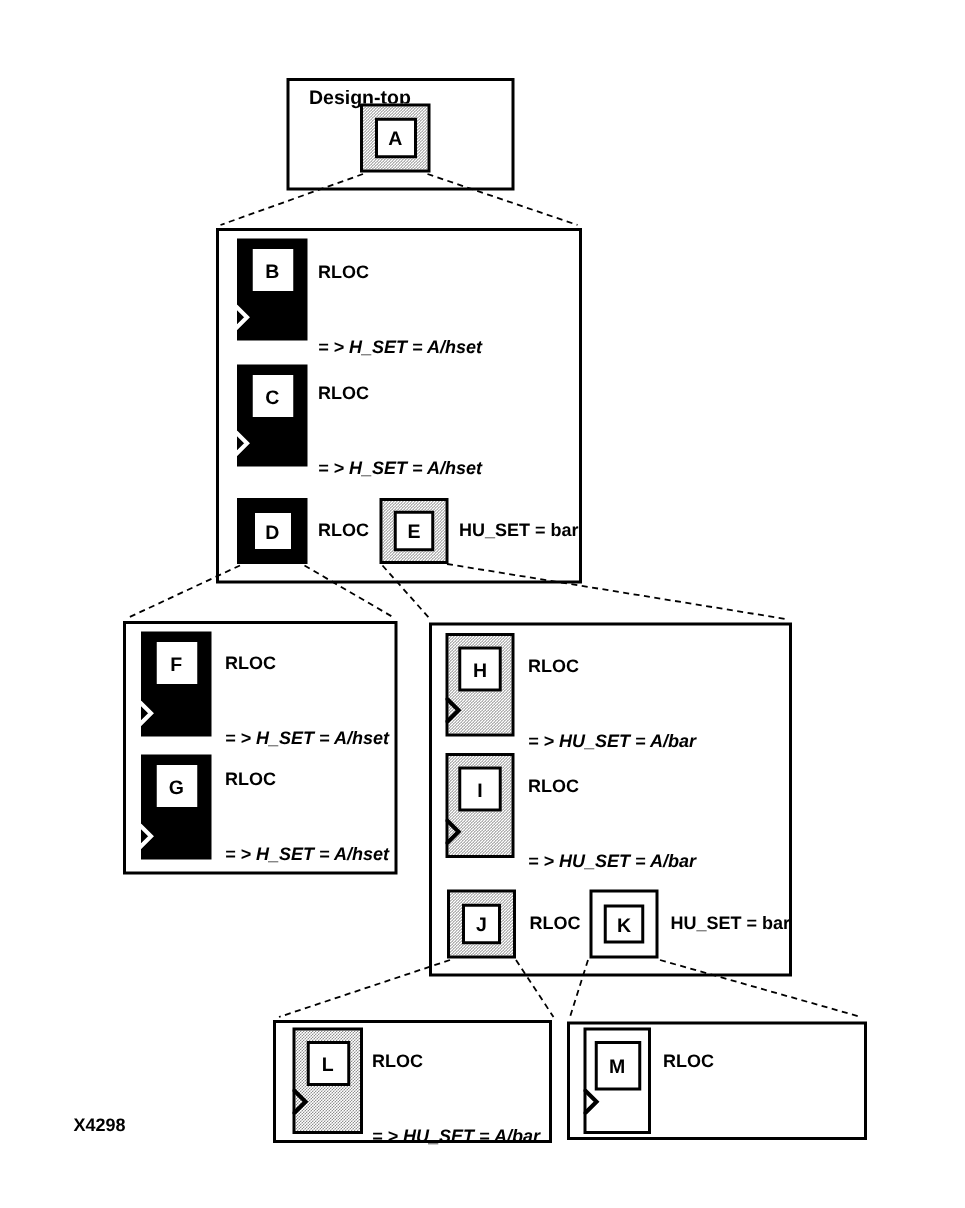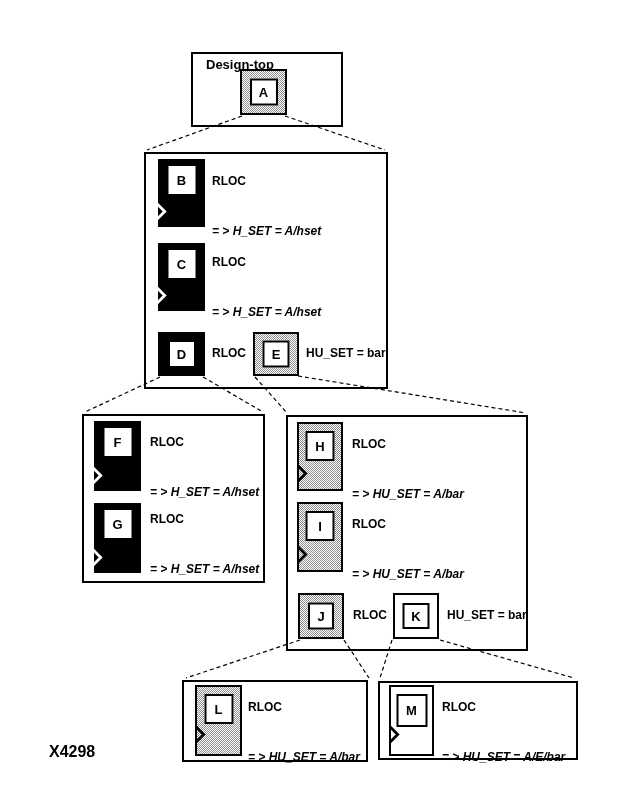--- a/index.html
+++ b/index.html
@@ -39,21 +39,21 @@
   .chev.w path{stroke:#fff;}
   .chev.b path{stroke:#000;}
   .chev.hi{bottom:7px;}
   .chev.lo{bottom:11px;}
   
   .blabel{position:absolute;font-weight:bold;font-size:12px;line-height:18px;white-space:nowrap;}
   .blabel .it{font-style:italic;margin-top:32px;}
   
   .connectors{position:absolute;left:0;top:0;width:643px;height:805px;pointer-events:none;}
   .connectors line{stroke:#000;stroke-width:1.2;stroke-dasharray:4 3;}
-  .figcode{position:absolute;left:49px;top:743px;font-weight:bold;font-size:16px;}
+  .figcode{position:absolute;left:49px;top:743px;font-weight:bold;font-size:12px;}
 </style>
 </head>
 <body>
 
 <div class="canvas">
 
   <div class="box" style="left:191px;top:52px;width:152px;height:75px;">
     <div class="box-title" style="left:13px;top:3px;">Design-top</div>
   </div>
   <div class="box" style="left:144px;top:152px;width:244px;height:237px;"></div>
@@ -168,21 +168,20 @@
   <div class="blabel" style="left:447px;top:606px;">
     <div>HU_SET = bar</div>
   </div>
 
   <div class="blabel" style="left:248px;top:698px;">
     <div>RLOC</div>
     <div class="it">= &gt; HU_SET = A/bar</div>
   </div>
   <div class="blabel" style="left:442px;top:698px;">
     <div>RLOC</div>
-    <div class="it">= &gt; HU_SET = A/E/bar</div>
   </div>
 
   <svg class="connectors">
     <line x1="242" y1="116" x2="147" y2="150"></line>
     <line x1="285" y1="116" x2="385" y2="150"></line>
     <line x1="160" y1="377" x2="85" y2="412"></line>
     <line x1="203" y1="377" x2="263" y2="412"></line>
     <line x1="255" y1="377" x2="287" y2="413"></line>
     <line x1="298" y1="376" x2="526" y2="413"></line>
     <line x1="300" y1="640" x2="186" y2="678"></line>

